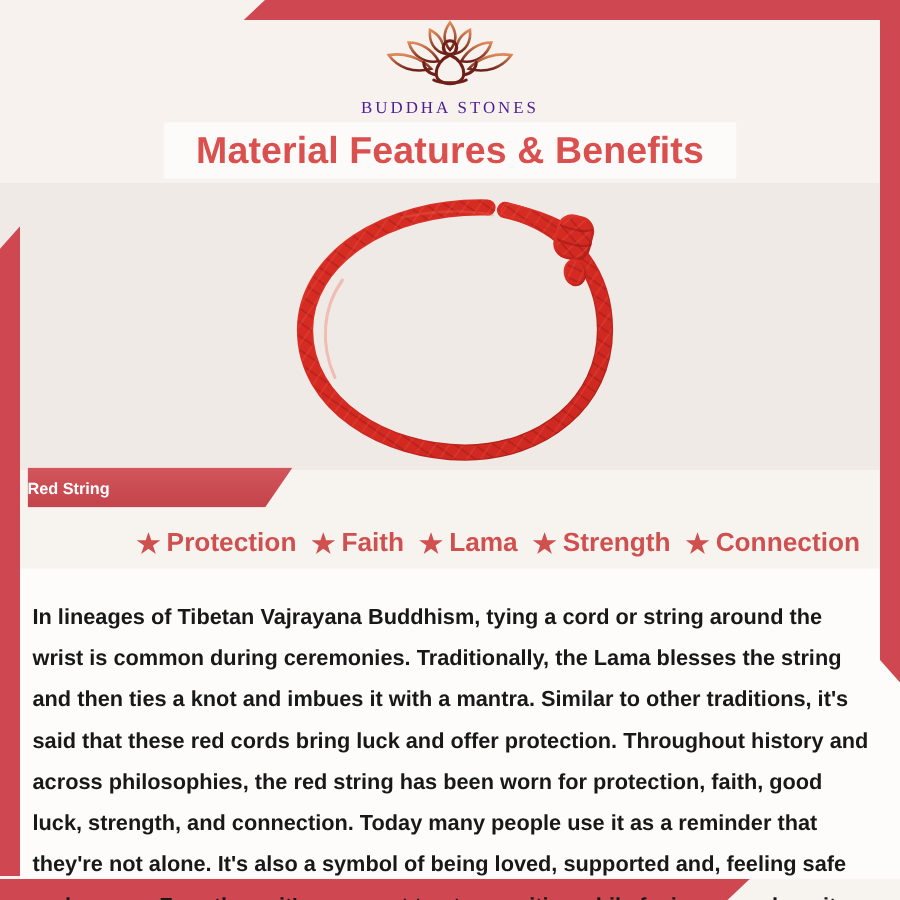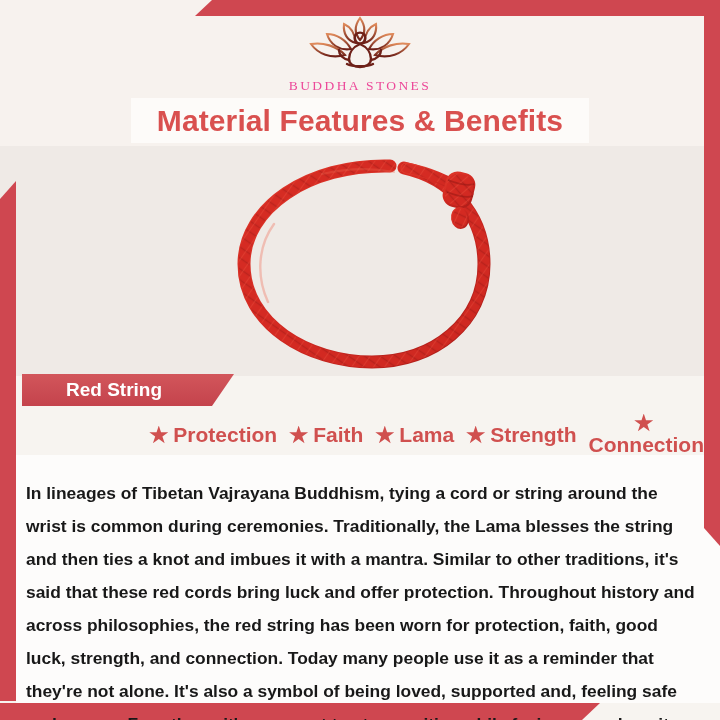--- a/index.html
+++ b/index.html
@@ -34,21 +34,21 @@
   .bg-upper{position:absolute;left:0;top:0;width:720px;height:146px;background:#f7f2ee;}
   .bg-photo{position:absolute;left:0;top:146px;width:720px;height:230px;background:#efeae6;}
   .bg-lower{position:absolute;left:0;top:376px;width:720px;height:344px;background:#f7f4f0;}
   .bg-text{position:absolute;left:16px;top:455px;width:704px;height:248px;background:#fdfcfb;}
 
   
   .brand{position:absolute;left:0;top:14px;width:720px;text-align:center;}
   .logo-mark{width:122px;height:62px;display:block;margin:0 auto;}
   .brand-name{
     font-family:"Liberation Serif", serif;
-    font-size:13.5px;letter-spacing:2.4px;color:#ec4899;
+    font-size:13.5px;letter-spacing:2.4px;color:#4c1d95;
     margin-top:2px;
   }
 
   
   .headline{
     position:absolute;left:131px;top:98px;width:458px;height:45px;
     background:#fdfbf9;
     display:flex;align-items:center;justify-content:center;
   }
   .headline-text{
@@ -61,34 +61,34 @@
   .product svg{display:block;width:100%;height:100%;}
 
   
   .tag{
     position:absolute;left:22px;top:374px;width:212px;height:32px;
     background:linear-gradient(180deg,#d2565b 0%,#c4434c 100%);
     clip-path:polygon(0 0,100% 0,calc(100% - 22px) 100%,0 100%);
     display:flex;align-items:center;
   }
   .tag-text{
-    color:#fff;font-size:19px;font-weight:bold;padding-left:44px;white-space:nowrap;
+    color:#fff;font-size:13px;font-weight:bold;white-space:nowrap;
   }
 
   
   .benefits{
     position:absolute;left:16px;top:419px;width:688px;height:32px;
     display:flex;align-items:center;justify-content:flex-end;gap:0px;
   }
   .benefit{
     display:inline-flex;align-items:center;
     color:#d0504f;font-size:21px;font-weight:bold;white-space:nowrap;
     margin-right:12px;
   }
-  .benefit:last-child{margin-right:0;flex-direction:column;}
+  .benefit:last-child{margin-right:16px;}
   .star{
     display:inline-block;width:19px;height:19px;margin-right:5px;flex:none;
     background:#d0504f;
     clip-path:polygon(50% 0%,61.8% 35.5%,100% 35.5%,69% 57.5%,80.9% 93%,50% 71%,19.1% 93%,31% 57.5%,0% 35.5%,38.2% 35.5%);
   }
 
   
   .body-copy{
     position:absolute;left:26px;top:460px;width:672px;
     font-size:17.4px;line-height:33px;color:#181818;

